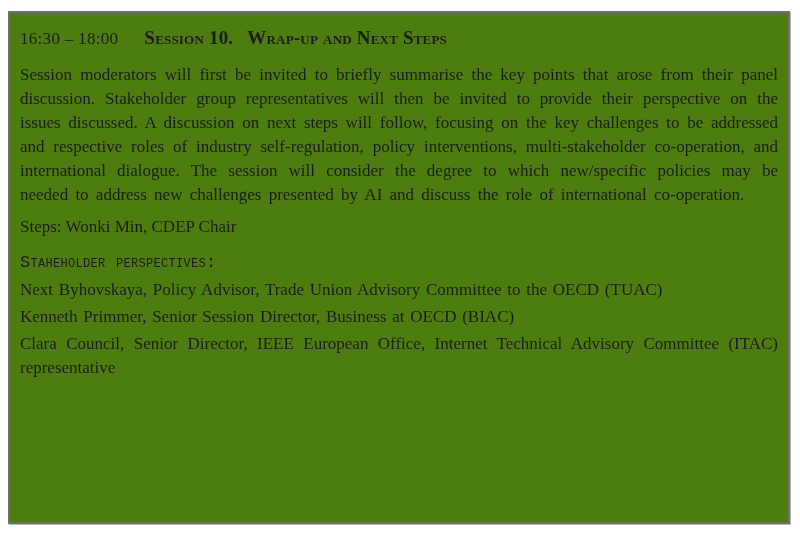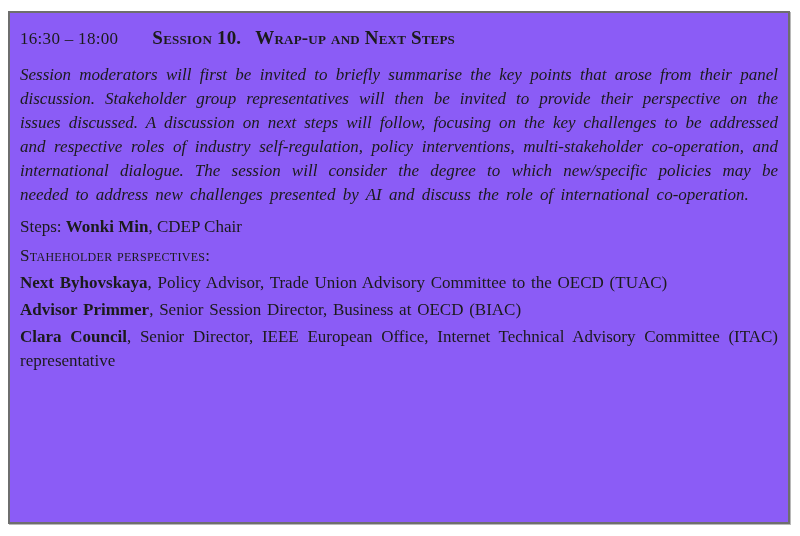--- a/index.html
+++ b/index.html
@@ -9,58 +9,57 @@
     font-family: "Liberation Serif", serif;
     color: #1b1b1b;
     overflow: hidden;
   }
   .frame {
     position: absolute;
     left: 8px; top: 11px;
     width: 782px; height: 513px;
     border: 2px solid #6e6e6e;
     box-shadow: 1px 1px 0 #b8b8b8;
-    background: #8b5cf6;
+    background: #4d7c0f;
     padding: 12px 10px 0 10px;
     overflow: hidden;
   }
   .header-row {
     display: flex;
     align-items: baseline;
     margin: 2px 0 14px 0;
   }
   .session-time {
     font-size: 17px;
     white-space: nowrap;
     letter-spacing: 0.3px;
   }
   .session-title {
     font-size: 19px;
     font-weight: bold;
     font-variant: small-caps;
-    margin-left: 34px;
+    margin-left: 26px;
     letter-spacing: 0.2px;
   }
   .session-title .session-name { margin-left: 14px; }
   p {
     font-size: 17px;
     line-height: 24px;
     margin: 3px 0;
   }
   .justify { text-align: justify; word-spacing: 1.5px; }
   .desc {
-    font-style: italic;
     margin-top: 0;
     margin-bottom: 8px;
     word-spacing: 3px;
   }
   .chair-line { margin-top: 6px; }
   .smallcaps { font-variant: small-caps; letter-spacing: 0.3px; }
-  b, strong { font-weight: bold; }
-  .heading { margin-top: 5px; }
+  b, strong { font-weight: normal; }
+  .heading { margin-top: 12px; font-family: Liberation Mono, monospace; }
 </style>
 </head>
 <body>
 
 <div class="frame">
 
   <div class="header-row">
     <span class="session-time">16:30 – 18:00</span>
     <span class="session-title"><span>Session 10.</span><span class="session-name">Wrap-up and Next Steps</span></span>
   </div>
@@ -71,18 +70,18 @@
     <span>Steps:</span>
     <strong>Wonki Min</strong><span>, CDEP Chair</span>
   </p>
 
 
   <p class="smallcaps heading">Staheholder perspectives:</p>
 
 
   <p class="justify"><strong>Next Byhovskaya</strong><span>, Policy Advisor, Trade Union Advisory Committee to the OECD (TUAC)</span></p>
 
-  <p class="justify"><strong>Advisor Primmer</strong><span>, Senior Session Director, Business at OECD (BIAC)</span></p>
+  <p class="justify"><strong>Kenneth Primmer</strong><span>, Senior Session Director, Business at OECD (BIAC)</span></p>
 
   <p class="justify"><strong>Clara Council</strong><span>, Senior Director, IEEE European Office, Internet Technical Advisory Committee (ITAC) representative</span></p>
 
 
 </div>
 
 </body></html>

